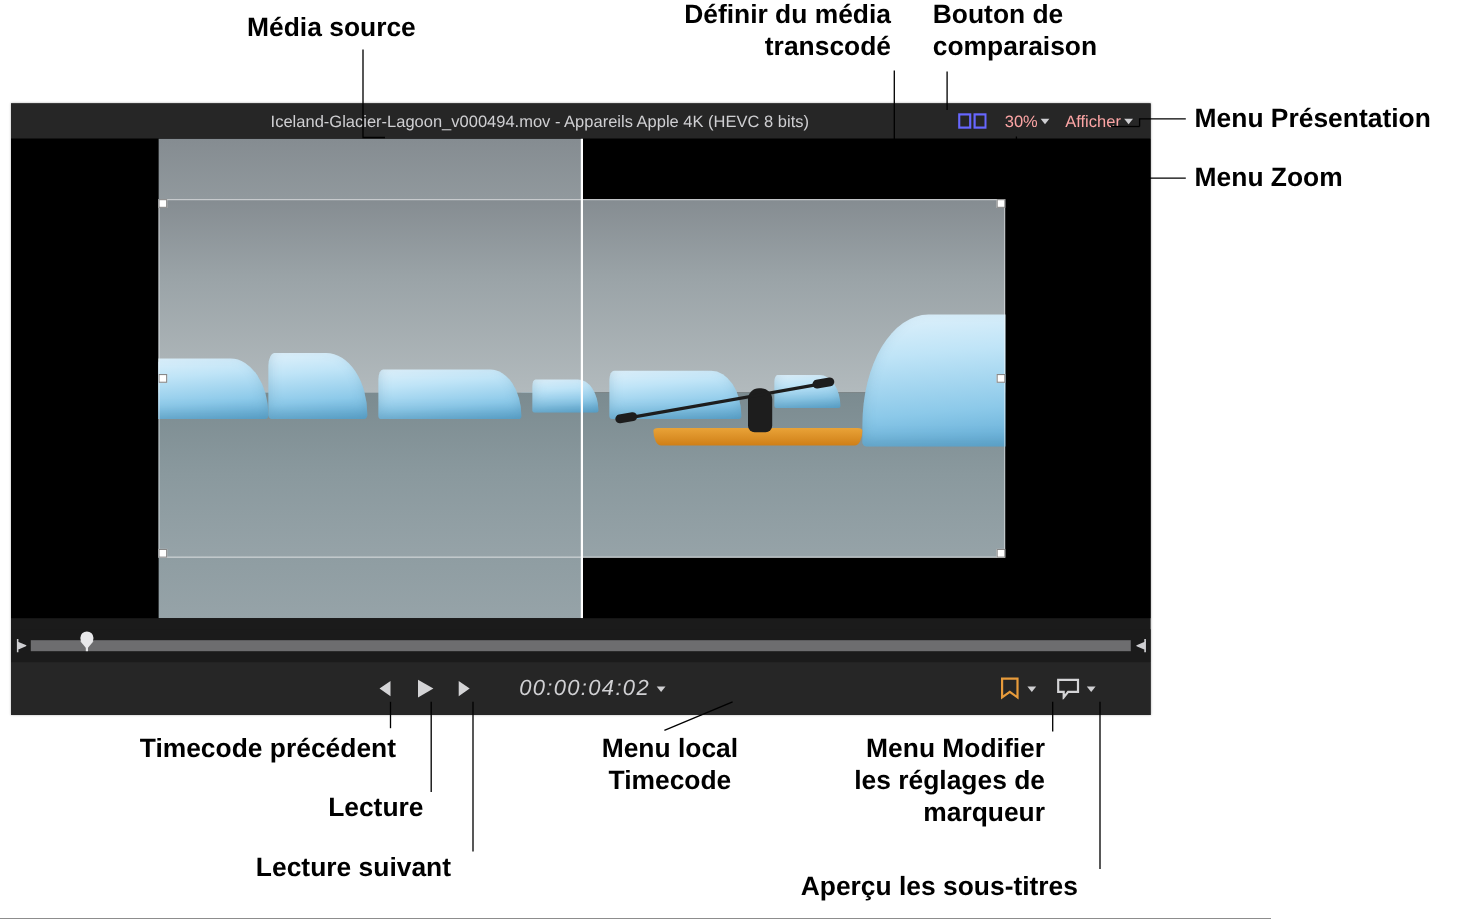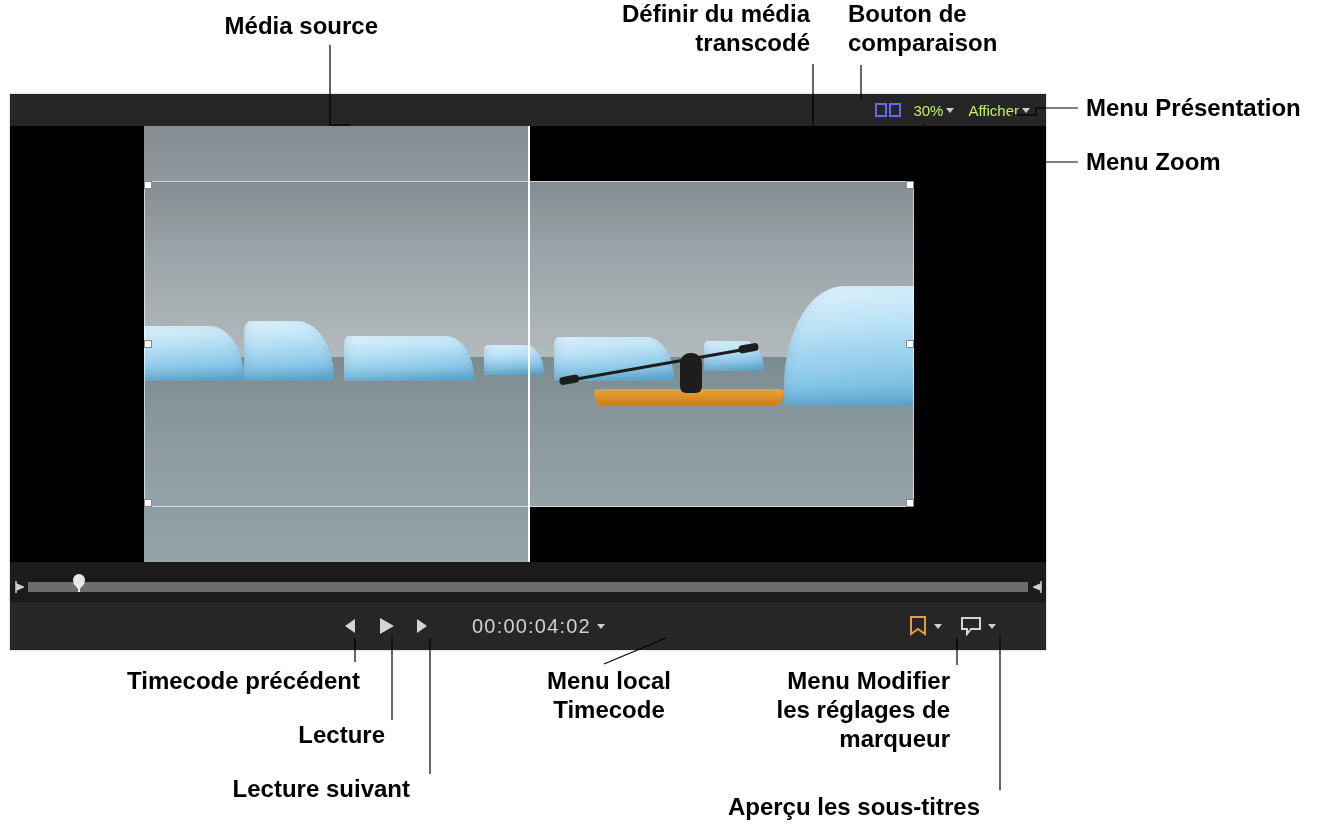--- a/index.html
+++ b/index.html
@@ -45,23 +45,23 @@
   }
   .topbar .title {
     flex: 0 0 auto;
     margin-left: 236px;
     white-space: nowrap;
   }
   .topbar .spacer { flex: 1; }
   .icon-btn {
     display: inline-flex;
     align-items: center;
-    justify-content: flex-end;
+    justify-content: space-between;
     cursor: pointer;
-    color: #bef264;
+    color: #fca5a5;
   }
   .chevron {
     width: 0; height: 0;
     border-left: 4px solid transparent;
     border-right: 4px solid transparent;
     border-top: 5px solid #cfcfd2;
     display: inline-block;
     margin-left: 3px;
     vertical-align: middle;
   }
@@ -219,20 +219,21 @@
   
   .controls {
     position: absolute;
     left:0; right:0; bottom:0;
     height: 48px;
     background: #262626;
     display: flex;
     align-items: center;
     color: #d0d0d3;
     font-size: 20px;
+    font-style: italic;
   }
   .controls .group-playback {
     display:flex; gap:18px; margin-left: 330px; align-items:center;
   }
   .controls .timecode {
     margin-left: 40px;
     display:flex; align-items:center; gap:6px;
     letter-spacing: 1.2px;
     font-variant-numeric: tabular-nums;
   }
@@ -256,20 +257,21 @@
     width:1333px; height:835px;
     pointer-events:none;
   }
 </style>
 </head>
 <body>
 
 <div class="app">
 
   <div class="topbar">
+    <span class="title">Iceland-Glacier-Lagoon_v000494.mov - Appareils Apple 4K (HEVC 8 bits)</span>
     <span class="spacer"></span>
 
     <span class="icon-btn compare">
       <svg width="26" height="18" viewBox="0 0 26 18">
         <rect x="1" y="3" width="10" height="12" fill="none" stroke="#6767ff" stroke-width="2"></rect>
         <rect x="15" y="3" width="10" height="12" fill="none" stroke="#6767ff" stroke-width="2"></rect>
       </svg>
     </span>
 
     <span class="icon-btn zoom">

